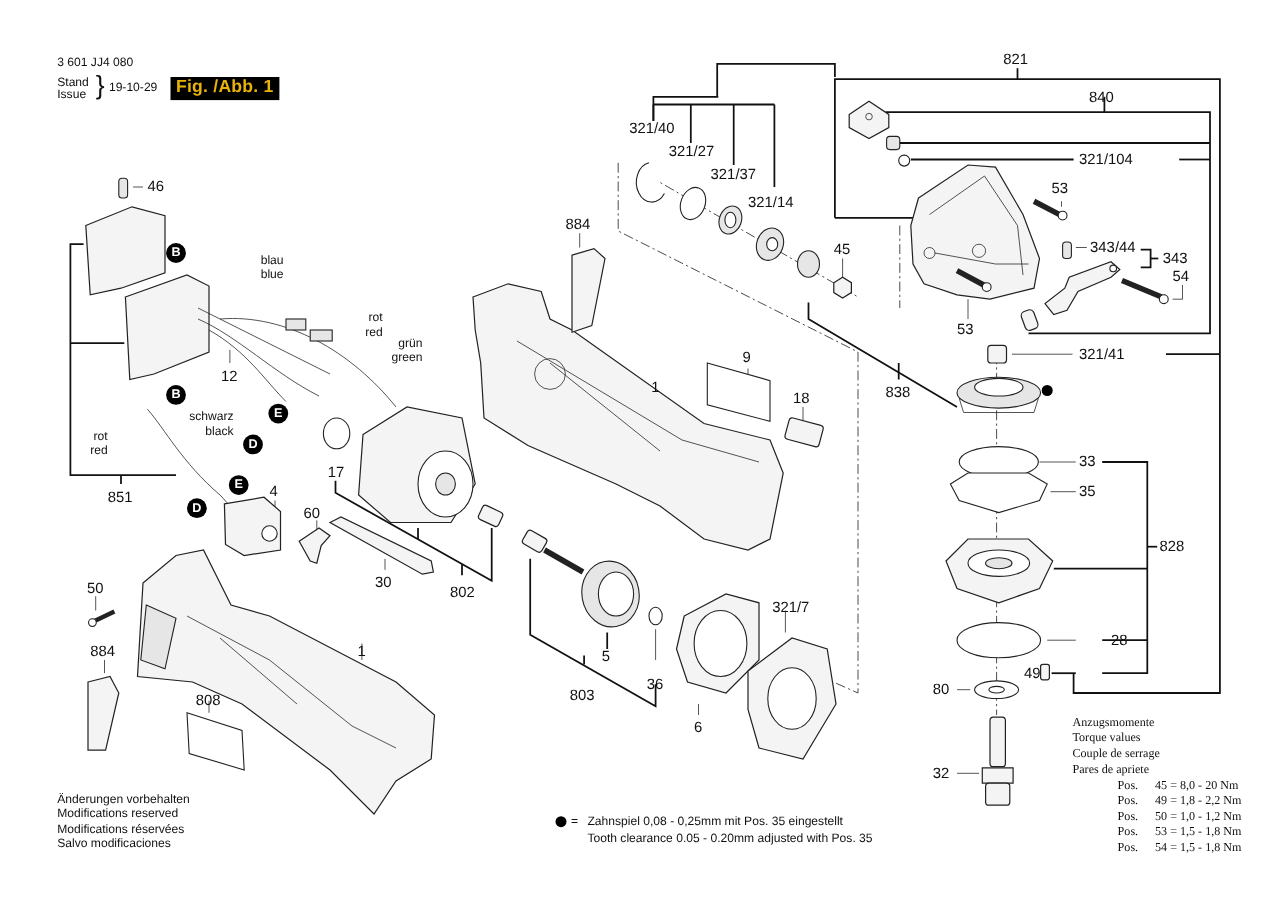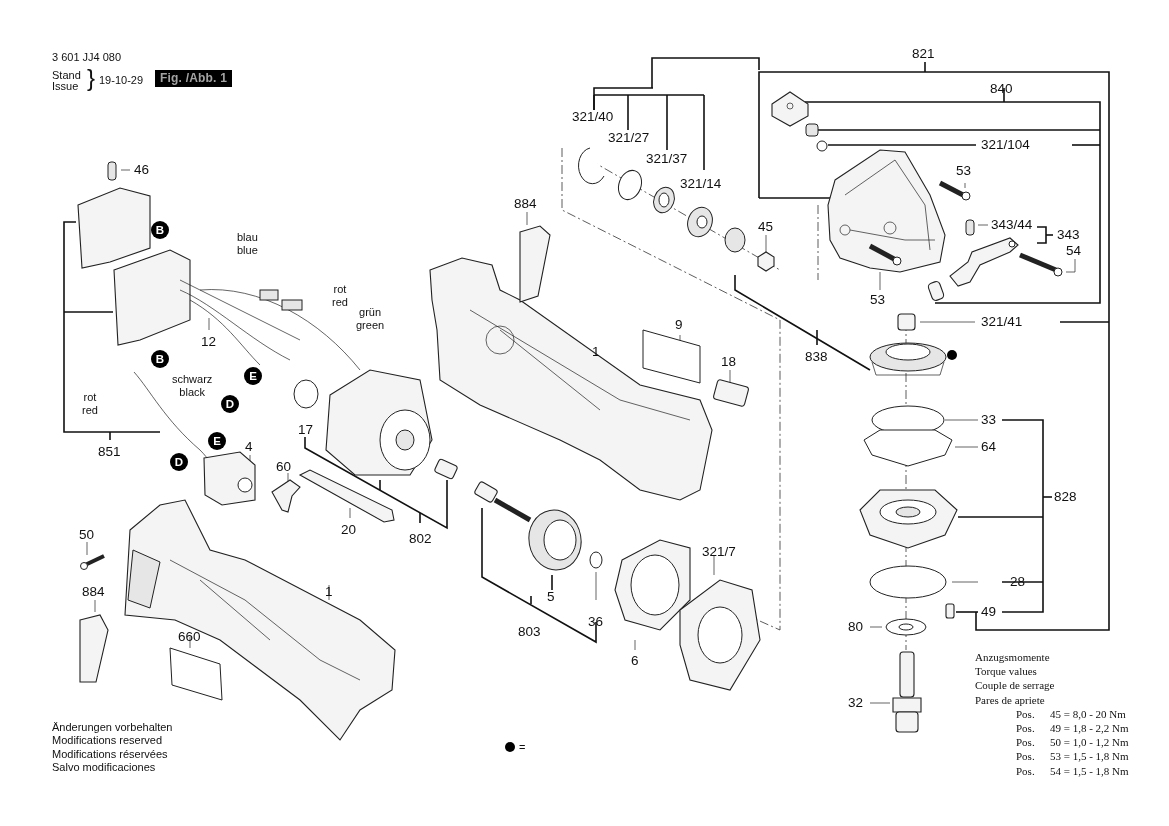--- a/index.html
+++ b/index.html
@@ -3,24 +3,24 @@
 <meta charset="utf-8">
 <style>
   html, body { margin: 0; padding: 0; background: #ffffff; }
   body { width: 1169px; height: 826px; position: relative; overflow: hidden;
          font-family: "Liberation Sans", sans-serif; color: #111; }
   .abs { position: absolute; }
   .hdr-code { left: 52px; top: 51px; font-size: 11px; }
   .hdr-stand { left: 52px; top: 70px; font-size: 11px; line-height: 11px; }
   .hdr-brace { left: 87px; top: 66px; font-size: 24px; font-weight: 300; line-height: 24px; }
   .hdr-date { left: 99px; top: 74px; font-size: 11px; }
-  .fig-badge { left: 155px; top: 70px; background: #000; color: #a3a3a3; font-weight: bold;
-               font-size: 12px; padding: 1px 5px 2px 5px; letter-spacing: 0.2px; }
+  .fig-badge { left: 155px; top: 70px; background: #000; color: #eab308; font-weight: bold;
+               font-size: 16px; padding: 1px 5px 2px 5px; letter-spacing: 0.2px; }
   .num { position: absolute; font-weight: normal; font-size: 13.5px; line-height: 14px; white-space: nowrap; }
-  .wire { position: absolute; font-size: 11px; line-height: 13px; text-align: center; white-space: nowrap; }
+  .wire { position: absolute; font-size: 11px; line-height: 13px; text-align: right; white-space: nowrap; }
   .conn { position: absolute; width: 18px; height: 18px; border-radius: 50%; background: #000; color: #fff;
           font-weight: bold; font-size: 11.5px; line-height: 18px; text-align: center; }
   .notes { left: 52px; top: 721px; font-size: 11px; line-height: 13.3px; }
   .torque { left: 975px; top: 650px; font-size: 11px; line-height: 14.2px; font-family: Liberation Serif, serif; }
   .torque .row span { display: inline-block; }
   .torque .pos { width: 34px; padding-left: 41px; }
   .clearance { left: 505px; top: 740px; font-size: 11px; line-height: 15px; }
   .clearance .dot { position: absolute; left: 0; top: 2px; width: 10px; height: 10px; border-radius: 50%; background: #000; }
   .clearance .eq { position: absolute; left: 14px; top: 0; }
   .clearance .txt { position: absolute; left: 29px; top: 0; white-space: nowrap; }
@@ -288,37 +288,37 @@
 <div class="num" style="left:1066px;top:244px">54</div>
 <div class="num" style="left:758px;top:220px">45</div>
 <div class="num" style="left:514px;top:197px">884</div>
 <div class="num" style="left:82px;top:585px">884</div>
 <div class="num" style="left:134px;top:163px">46</div>
 <div class="num" style="left:201px;top:335px">12</div>
 <div class="num" style="left:98px;top:445px">851</div>
 <div class="num" style="left:245px;top:440px">4</div>
 <div class="num" style="left:276px;top:460px">60</div>
 <div class="num" style="left:298px;top:423px">17</div>
-<div class="num" style="left:341px;top:523px">20</div>
+<div class="num" style="left:341px;top:523px">30</div>
 <div class="num" style="left:409px;top:532px">802</div>
 <div class="num" style="left:592px;top:345px">1</div>
 <div class="num" style="left:325px;top:585px">1</div>
 <div class="num" style="left:675px;top:318px">9</div>
 <div class="num" style="left:721px;top:355px">18</div>
 <div class="num" style="left:805px;top:350px">838</div>
 <div class="num" style="left:981px;top:315px">321/41</div>
 <div class="num" style="left:981px;top:413px">33</div>
-<div class="num" style="left:981px;top:440px">64</div>
+<div class="num" style="left:981px;top:440px">35</div>
 <div class="num" style="left:1054px;top:490px">828</div>
 <div class="num" style="left:1010px;top:575px">28</div>
-<div class="num" style="left:981px;top:605px">49</div>
+<div class="num" style="left:931px;top:605px">49</div>
 <div class="num" style="left:848px;top:620px">80</div>
 <div class="num" style="left:848px;top:696px">32</div>
 <div class="num" style="left:79px;top:528px">50</div>
-<div class="num" style="left:178px;top:630px">660</div>
+<div class="num" style="left:178px;top:630px">808</div>
 <div class="num" style="left:547px;top:590px">5</div>
 <div class="num" style="left:588px;top:615px">36</div>
 <div class="num" style="left:518px;top:625px">803</div>
 <div class="num" style="left:631px;top:654px">6</div>
 <div class="num" style="left:702px;top:545px">321/7</div>
 
 <div class="conn" style="left:151px;top:221px">B</div>
 <div class="conn" style="left:151px;top:350px">B</div>
 <div class="conn" style="left:244px;top:367px">E</div>
 <div class="conn" style="left:221px;top:395px">D</div>
@@ -350,20 +350,22 @@
   <div>Änderungen vorbehalten</div>
   <div>Modifications reserved</div>
   <div>Modifications réservées</div>
   <div>Salvo modificaciones</div>
 </div>
 
 <div class="abs clearance">
   <span class="dot"></span>
   <span class="eq">=</span>
   <div class="txt">
+    <div>Zahnspiel 0,08 - 0,25mm mit Pos. 35 eingestellt</div>
+    <div>Tooth clearance 0.05 - 0.20mm adjusted with Pos. 35</div>
   </div>
 </div>
 
 <div class="abs torque">
   <div>Anzugsmomente</div>
   <div>Torque values</div>
   <div>Couple de serrage</div>
   <div>Pares de apriete</div>
   <div class="row"><span class="pos">Pos.</span><span>45 = 8,0 - 20  Nm</span></div>
   <div class="row"><span class="pos">Pos.</span><span>49 = 1,8 - 2,2 Nm</span></div>

